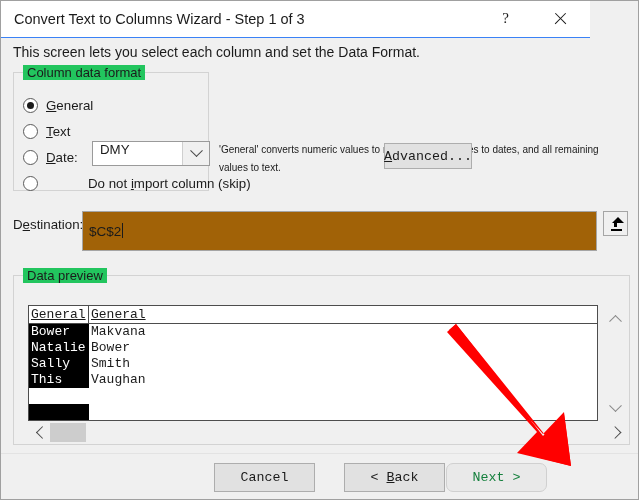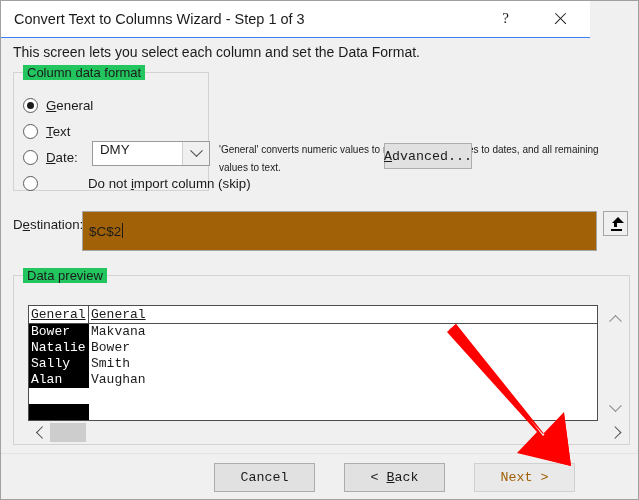--- a/index.html
+++ b/index.html
@@ -409,21 +409,21 @@
     background: #e3e3e3;
   }
   .footer-btn {
     position: absolute;
     top: 462px;
     width: 101px;
     height: 29px;
   }
   #cancel-button { left: 213px; }
   #back-button   { left: 343px; }
-  #next-button   { left: 473px; color: #a16207; border-color: #d0d0d0; background: #e9e9e9; }
+  #next-button   { left: 445px; color: #15803d; border-color: #d0d0d0; background: #e9e9e9; border-radius: 7px; }
   #finish-button {
     left: 534px;
     top: 461px;
     width: 92px;
     height: 31px;
     background: #e1e1e1;
     border: 2px solid #0078d7;
   }
 
   
@@ -516,21 +516,21 @@
         </div>
         <div class="prow">
           <span class="cell c1">Natalie</span>
           <span class="cell c2">Bower</span>
         </div>
         <div class="prow">
           <span class="cell c1">Sally</span>
           <span class="cell c2">Smith</span>
         </div>
         <div class="prow">
-          <span class="cell c1">Alan</span>
+          <span class="cell c1">This</span>
           <span class="cell c2">Vaughan</span>
         </div>
         <div class="selection-fill"></div>
       </div>
     </div>
 
     <div class="vscroll">
       <span class="arrow up">
           <span class="chev-s up"></span>
         </span>

